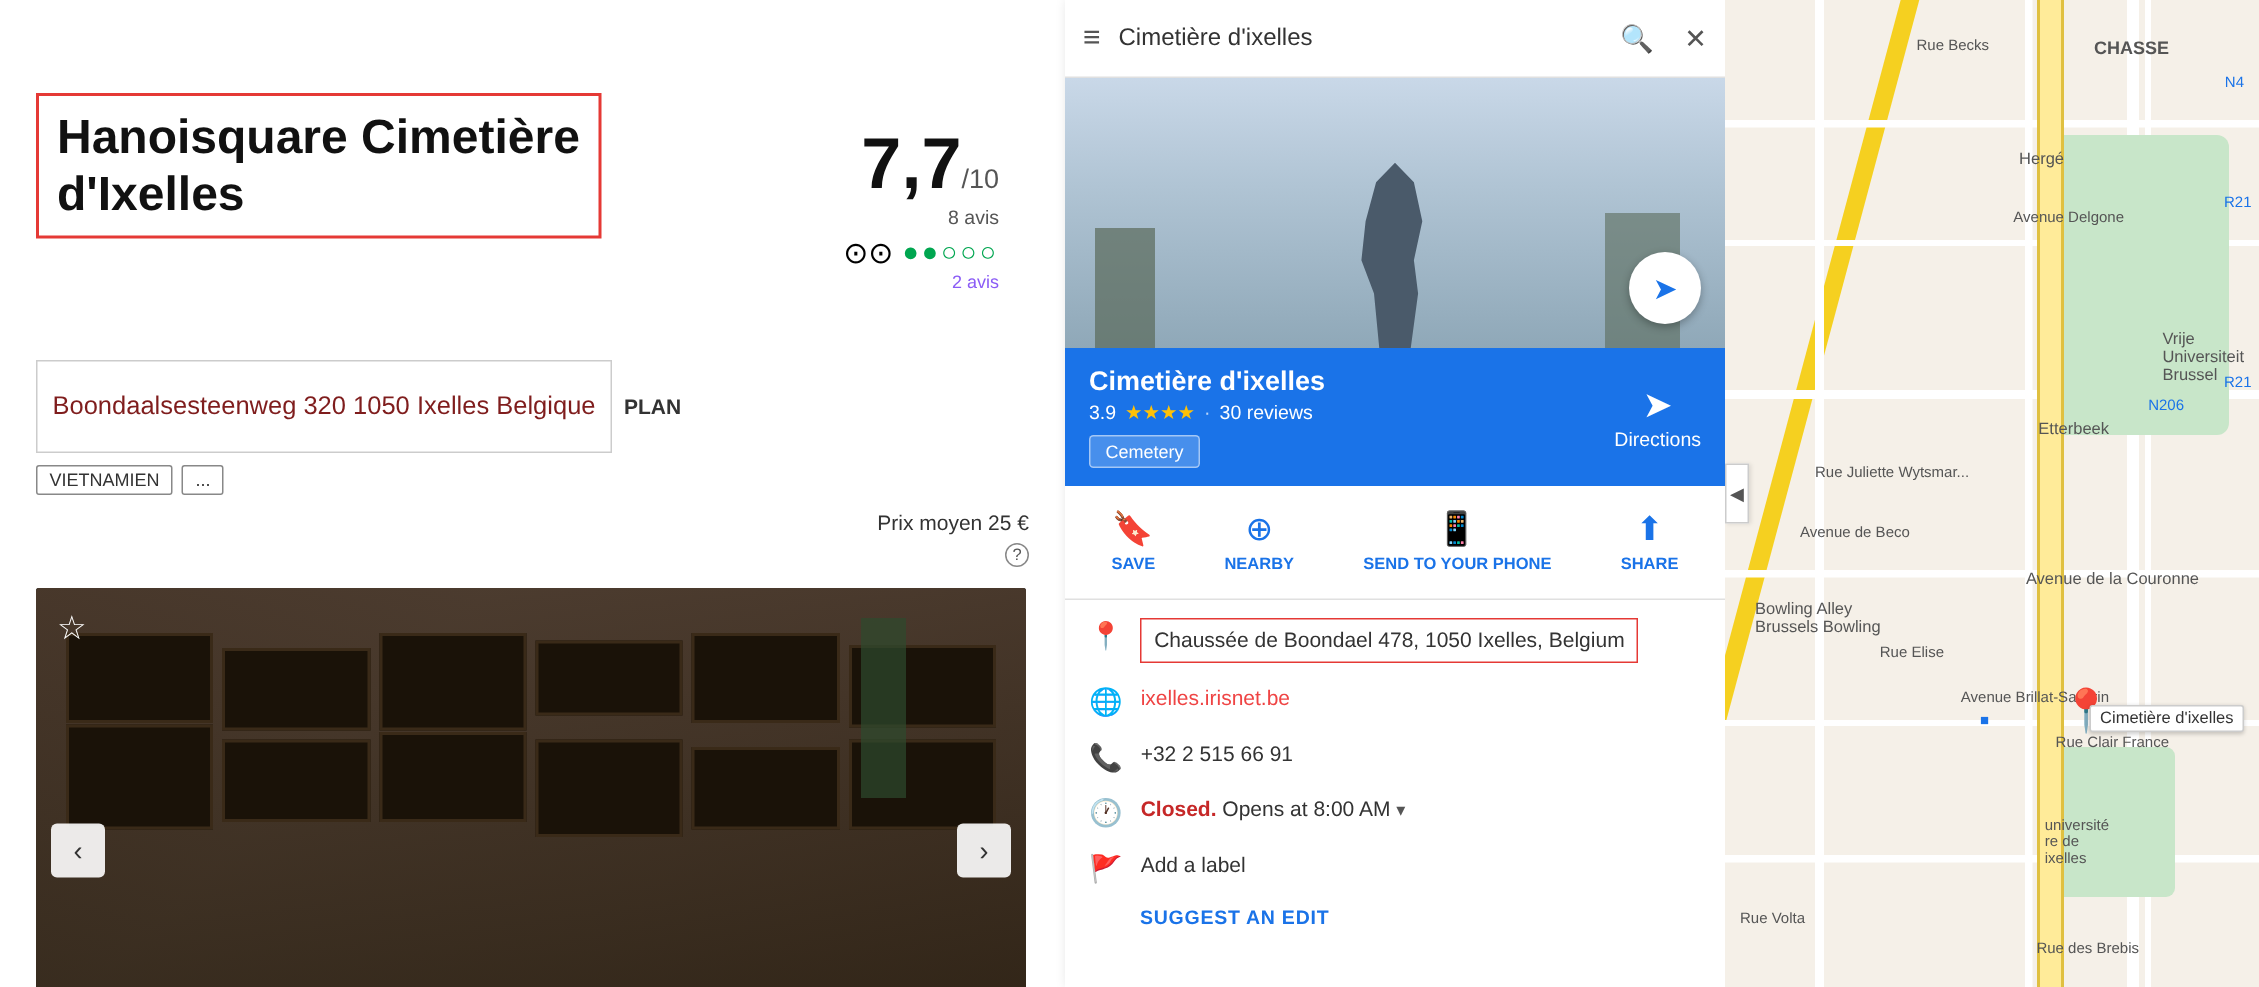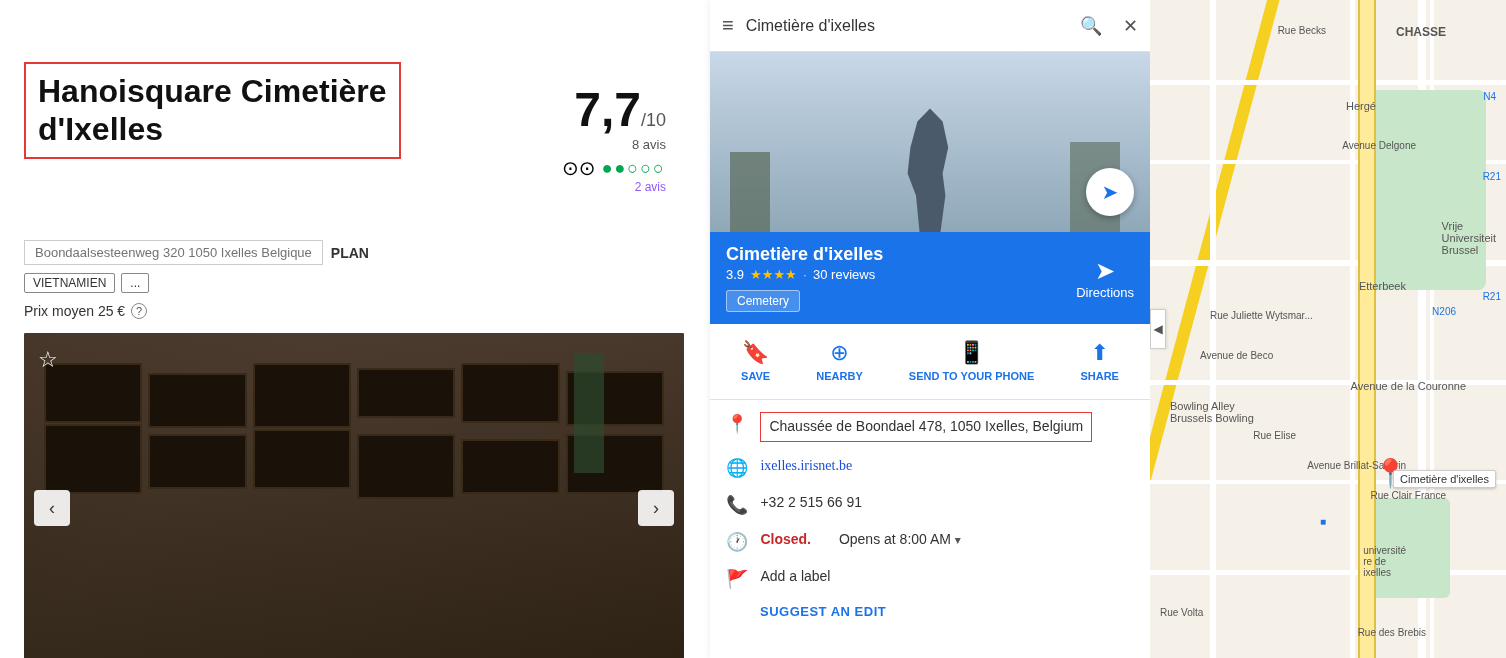--- a/index.html
+++ b/index.html
@@ -71,23 +71,23 @@
     .address-row {
       display: flex;
       align-items: center;
       gap: 8px;
       margin-top: 8px;
       margin-bottom: 8px;
     }
 
     .address-box {
       border: 1px solid #ccc;
-      padding: 4px 10px;
-      font-size: 13px;
-      color: #737373;
+      padding: 20px 10px;
+      font-size: 17px;
+      color: #7f1d1d;
     }
 
     .plan-link {
       font-size: 14px;
       font-weight: bold;
       color: #333;
       text-decoration: none;
     }
 
     .tags-row {
@@ -104,22 +104,23 @@
       background: #fff;
       cursor: pointer;
       border-radius: 2px;
     }
 
     .price-row {
       font-size: 14px;
       color: #333;
       margin-bottom: 14px;
       display: flex;
-      align-items: flex-start;
+      align-items: flex-end;
       gap: 6px;
+      flex-direction: column;
     }
 
     .help-icon {
       width: 16px;
       height: 16px;
       border: 1px solid #888;
       border-radius: 50%;
       display: inline-flex;
       align-items: center;
       justify-content: center;
@@ -356,33 +357,31 @@
       line-height: 1.4;
     }
 
     .address-highlight {
       border: 1px solid #e53935;
       padding: 4px 8px;
       display: inline-block;
     }
 
     .detail-link {
-      color: #1d4ed8;
+      color: #ef4444;
       text-decoration: none;
-      font-family: Liberation Serif, serif;
     }
 
     .status-closed {
       color: #c62828;
       font-weight: bold;
     }
 
     .status-open-time {
       color: #333;
-      margin-left: 24px;
     }
 
     .chevron-icon {
       font-size: 12px;
       color: #555;
     }
 
     .suggest-edit-btn {
       color: #1a73e8;
       font-size: 13px;
@@ -414,21 +413,20 @@
 
     .map-label {
       position: absolute;
       font-size: 10px;
       color: #555;
       white-space: nowrap;
     }
 
     .map-label.blue {
       color: #1a73e8;
-      margin-top: 41px;
     }
 
     .map-marker {
       position: absolute;
       font-size: 28px;
       color: #e53935;
       transform: translate(-50%, -100%);
     }
 
     .map-pin-label {

